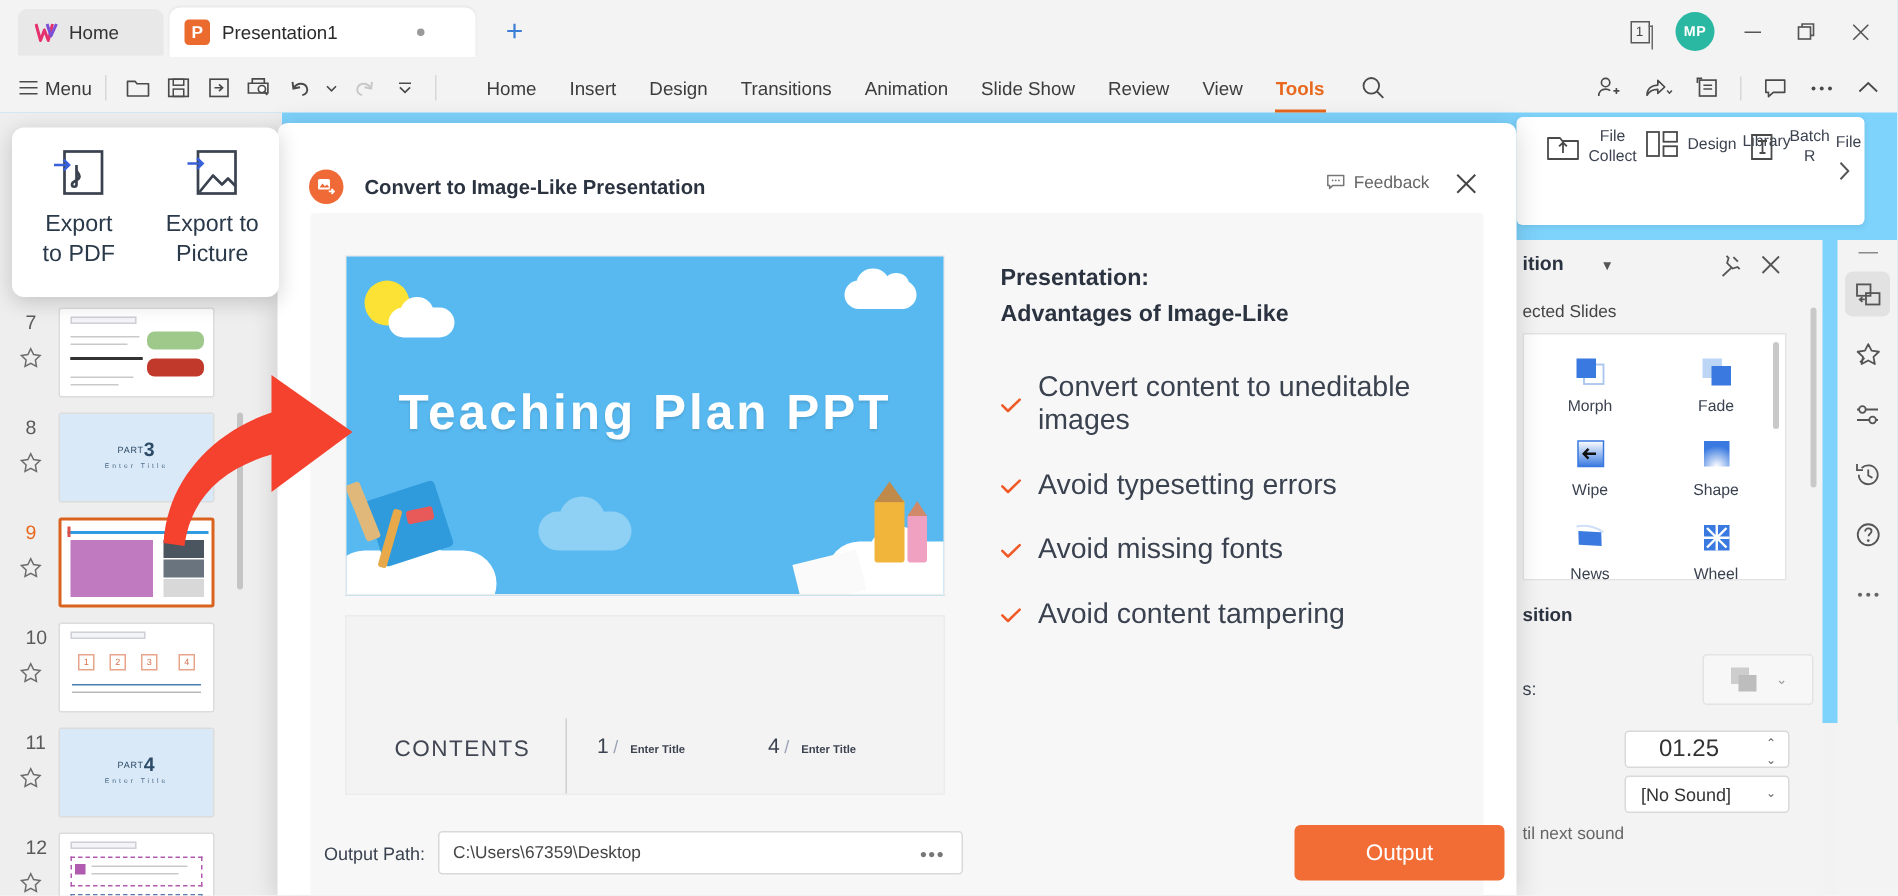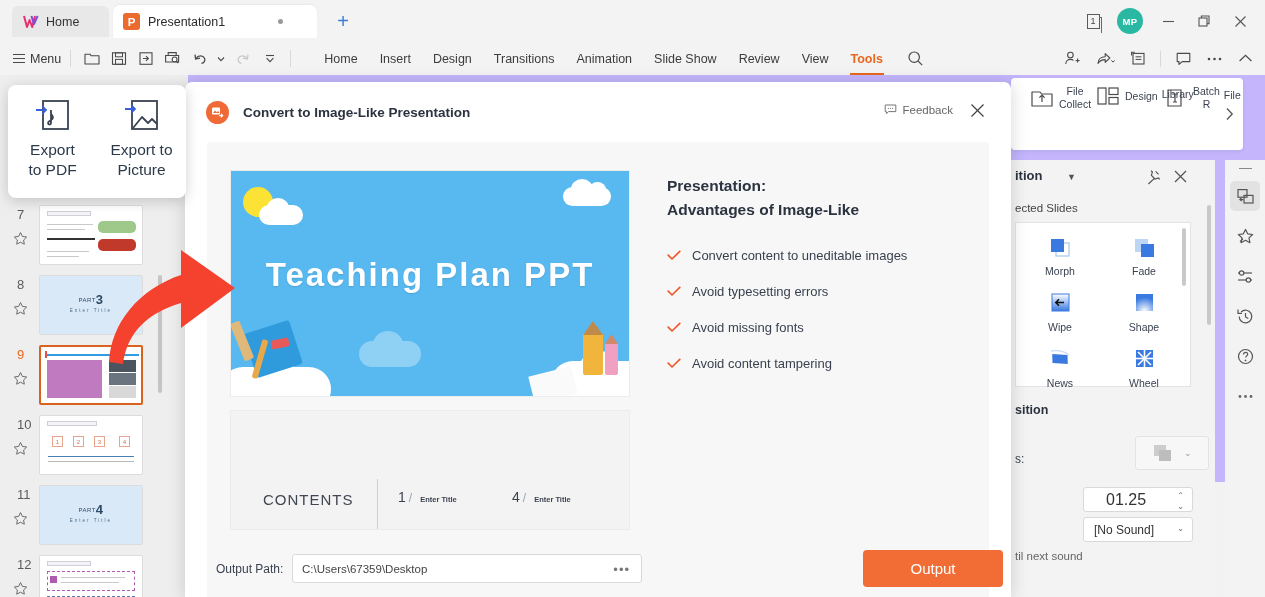--- a/index.html
+++ b/index.html
@@ -1,21 +1,21 @@
 <!DOCTYPE html>
 <html><head>
 <meta charset="utf-8">
 <style>
   * { box-sizing: border-box; margin: 0; padding: 0; }
   html, body {
     width: 1265px; height: 597px;
     font-family: "Liberation Sans", sans-serif;
     background: #f2f2f2; overflow: hidden;
   }
-  #app { position: relative; width: 1265px; height: 482px; background: #c4b5fd; }
+  #app { position: relative; width: 1265px; height: 482px; background: #7dd3fc; }
 
   
   .tabstrip { position:absolute; left:0; top:0; width:1265px; height:42px; background:#f3f3f3; }
   .home-tab {
     position:absolute; left:12px; top:6px; width:97px; height:31px;
     background:#e8e8e8; border-radius:6px 6px 0 0;
     display:flex; align-items:center; gap:7px; padding-left:11px;
   }
   .home-tab .lbl { font-size:12.5px; color:#333; }
   .wps-logo { width:16px; height:14px; position:relative; }
@@ -94,21 +94,21 @@
     display:flex; }
   .exp-item { flex:1; display:flex; flex-direction:column; align-items:center; padding-top:13px; gap:6px; }
   .exp-lbl { font-size:15.5px; color:#2b3a4a; text-align:center; line-height:1.25; }
 
   
   .arrow-svg { position:absolute; left:95px; top:215px; z-index:45; pointer-events:none; }
 
   
   .dialog { position:absolute; left:185px; top:82px; width:826px; height:515px;
     background:#fff; border-radius:7px 7px 0 0; box-shadow:0 2px 18px rgba(0,0,0,.16); z-index:30; }
-  .dlg-head { position:absolute; left:0; top:4px; width:826px; height:52px; display:flex; align-items:center; }
+  .dlg-head { position:absolute; left:0; top:16px; width:826px; height:52px; display:flex; align-items:center; }
   .dlg-icon { margin-left:21px; width:23px; height:23px; border-radius:50%; background:#ef6a36;
     display:flex; align-items:center; justify-content:center; }
   .dlg-title { margin-left:14px; font-size:13.5px; font-weight:bold; color:#2b3340; }
   .dlg-feedback { position:absolute; right:58px; top:17px; display:flex; align-items:center; gap:5px;
     font-size:11.5px; color:#666; }
   .dlg-close { position:absolute; right:22px; top:16px; width:20px; height:20px; color:#444; }
   .dlg-body { position:absolute; left:22px; top:60px; width:782px; height:460px; background:#f7f7f7;
     border-radius:3px; overflow:hidden; }
 
   
@@ -128,21 +128,21 @@
   .cdiv { position:absolute; left:146px; top:68px; width:1px; height:52px; background:#cfcfcf; }
   .citem { position:absolute; top:78px; display:flex; align-items:baseline; gap:3px; }
   .cnum { font-size:14px; color:#3c4350; }
   .cslash { color:#9aa3b5; font-size:12px; }
   .ctxt { font-size:7.5px; color:#3c4350; font-weight:bold; margin-left:5px; }
 
   
   .adv { position:absolute; left:460px; top:32px; width:300px; }
   .adv-h { font-size:15.5px; font-weight:bold; color:#2b3340; line-height:1.55; }
   .adv-list { margin-top:26px; display:flex; flex-direction:column; gap:21px; }
-  .adv-i { display:flex; align-items:center; gap:11px; font-size:13px; color:#3a4250; }
+  .adv-i { display:flex; align-items:center; gap:11px; font-size:19px; color:#3a4250; }
 
   
   .dlg-foot { position:absolute; left:0; bottom:0; width:826px; height:55px; }
   .outlbl { position:absolute; left:31px; top:20px; font-size:12px; color:#3a4250; }
   .outfield { position:absolute; left:107px; top:12px; width:350px; height:29px;
     border:1px solid #d9d9d9; background:#fff; border-radius:3px; display:flex; align-items:center; }
   .outfield .val { margin-left:9px; font-size:11.5px; color:#444; }
   .outdots { position:absolute; right:11px; top:7px; font-size:13px; color:#777; letter-spacing:1px; }
   .outbtn { position:absolute; left:678px; top:8px; width:140px; height:37px; background:#f26c35;
     border-radius:4px; color:#fff; font-size:15px; display:flex; align-items:center; justify-content:center; }

